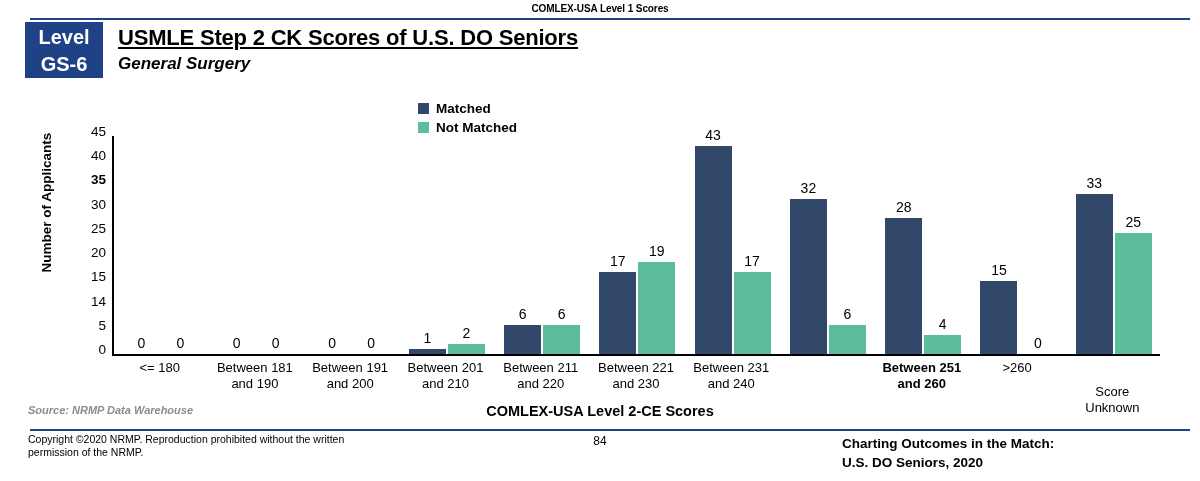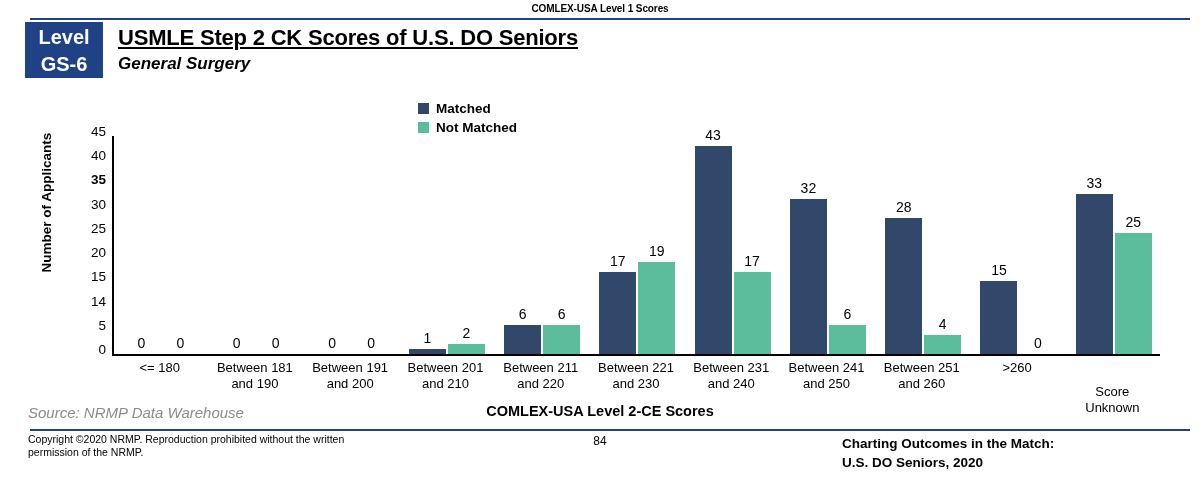--- a/index.html
+++ b/index.html
@@ -205,23 +205,23 @@
     top: 403px;
     width: 1200px;
     text-align: center;
     font-size: 14.5px;
     font-weight: bold;
   }
   .source-note {
     position: absolute;
     left: 28px;
     top: 404px;
-    font-size: 15px;
+    font-size: 11px;
     font-style: italic;
-    font-weight: normal;
+    font-weight: bold;
     color: #8c8c8c;
   }
 
   
   .footer-rule {
     position: absolute;
     left: 30px;
     top: 429px;
     width: 1160px;
     height: 2px;
@@ -380,25 +380,21 @@
         <div>and 220</div>
       </div>
       <div class="x-label" style="left: 476.364px; width: 95.2727px;">
         <div>Between 221</div>
         <div>and 230</div>
       </div>
       <div class="x-label" style="left: 571.636px; width: 95.2727px;">
         <div>Between 231</div>
         <div>and 240</div>
       </div>
-      <div class="x-label" style="left: 666.909px; width: 95.2727px;">
-        <div>Between 241</div>
-        <div>and 250</div>
-      </div>
-      <div class="x-label" style="left: 762.182px; width: 95.2727px;">
+      <div class="x-label" style="left: 762.182px; width: 95.2727px; font-weight: bold;">
         <div>Between 251</div>
         <div>and 260</div>
       </div>
       <div class="x-label" style="left: 857.455px; width: 95.2727px;">
         <div>&gt;260</div>
       </div>
       <div class="x-label" style="left: 952.727px; width: 95.2727px; margin-top: 24px;">
         <div>Score</div>
         <div>Unknown</div>
       </div>

